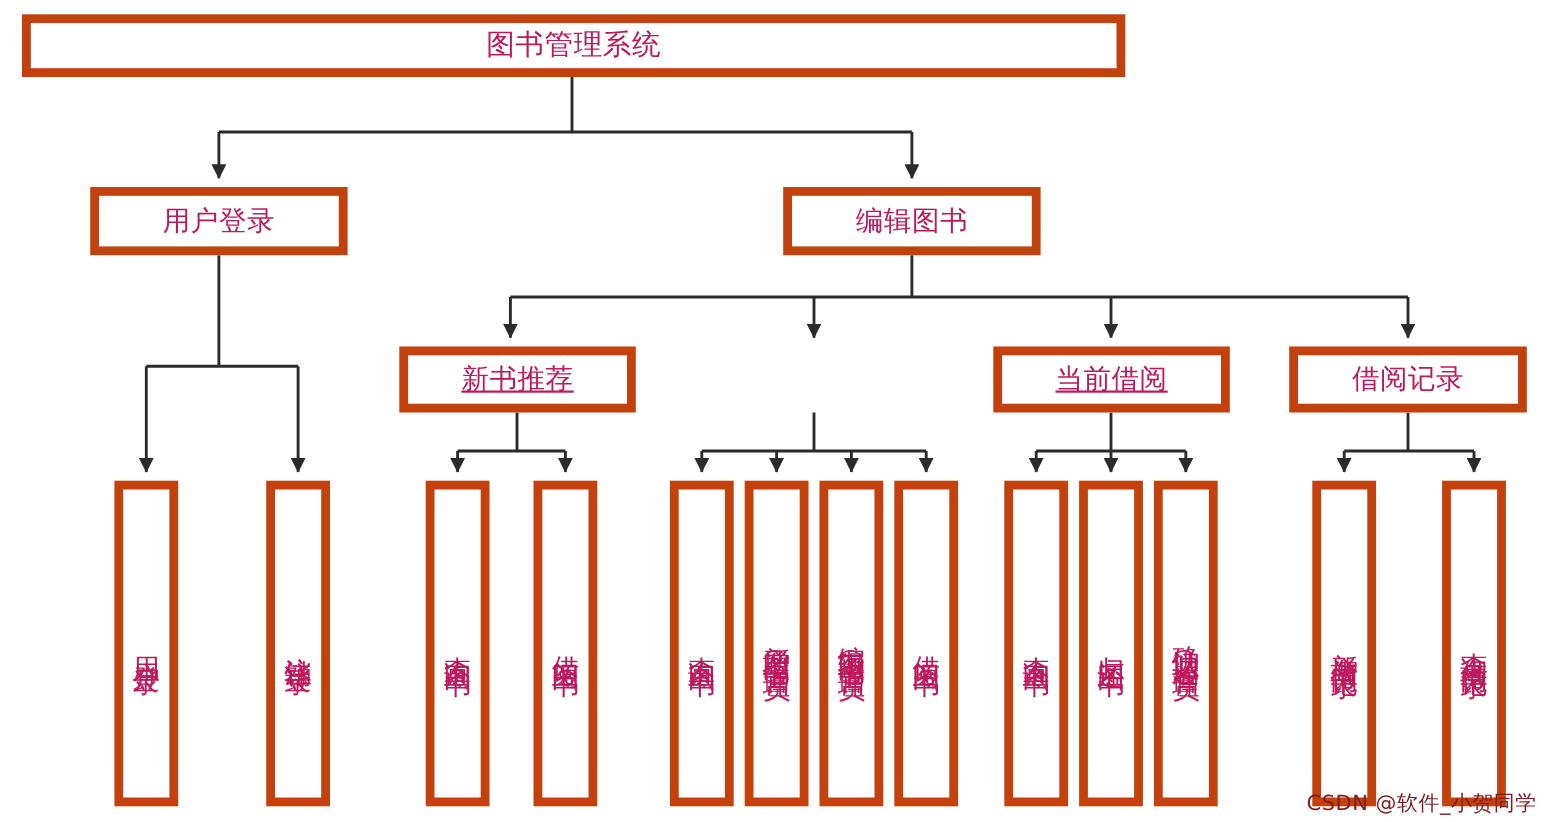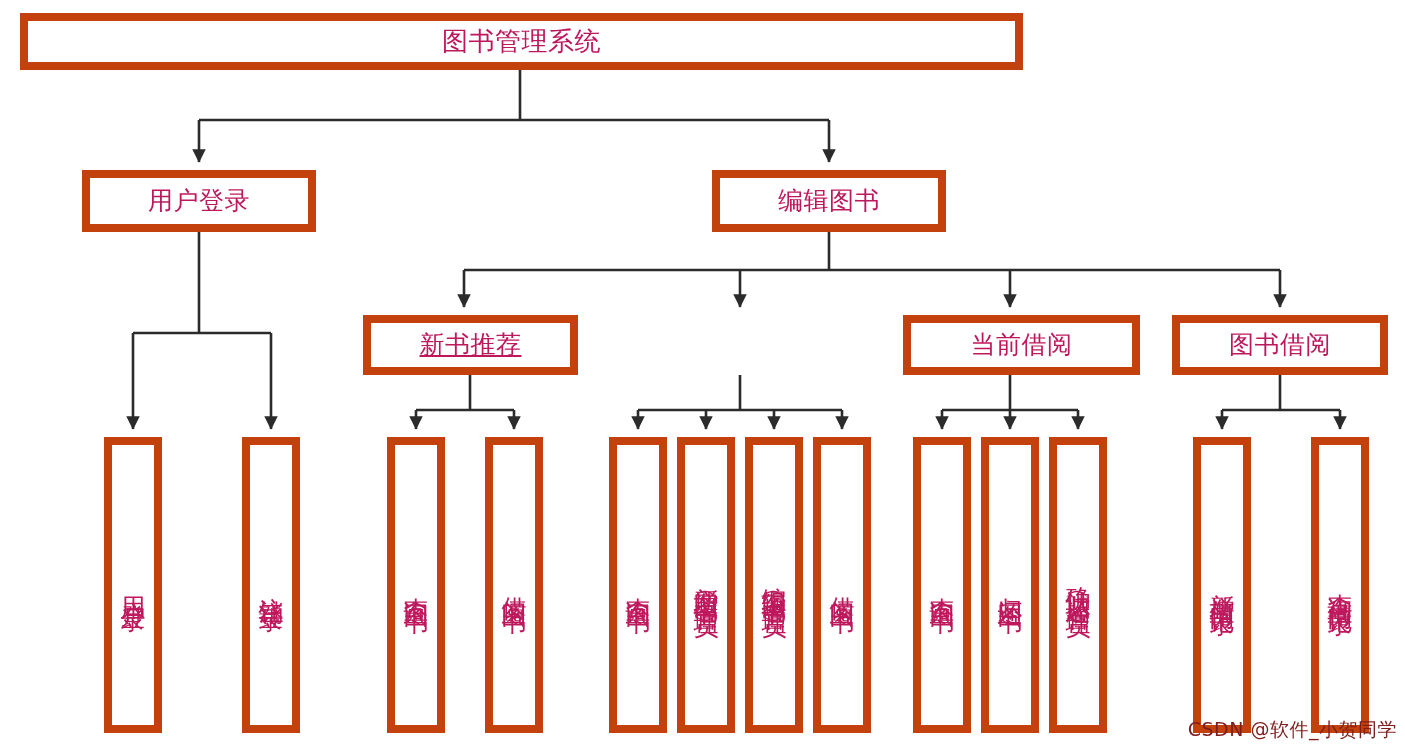--- a/index.html
+++ b/index.html
@@ -141,26 +141,26 @@
 
   <div class="node horiz" style="left:712px; top:170px; width:234px; height:62px;">
     <span class="node-label">编辑图书</span>
   </div>
 
   <div class="node horiz" style="left:363px; top:315px; width:215px; height:60px;text-decoration:underline;">
     <span class="node-label">新书推荐</span>
   </div>
 
 
-  <div class="node horiz" style="left:903px; top:315px; width:237px; height:60px;">
+  <div class="node horiz" style="left:903px; top:315px; width:215px; height:60px;text-decoration:underline;">
     <span class="node-label">当前借阅</span>
   </div>
 
   <div class="node horiz" style="left:1172px; top:315px; width:216px; height:60px;">
-    <span class="node-label">图书借阅</span>
+    <span class="node-label">借阅记录</span>
   </div>
 
   <div class="node leaf" style="left:104px; top:437px; width:58px; height:296px;">
     <span class="node-label">用户登录</span>
   </div>
   <div class="node leaf" style="left:242px; top:437px; width:58px; height:296px;">
     <span class="node-label">注销登录</span>
   </div>
 
   <div class="node leaf" style="left:387px; top:437px; width:58px; height:296px;">

